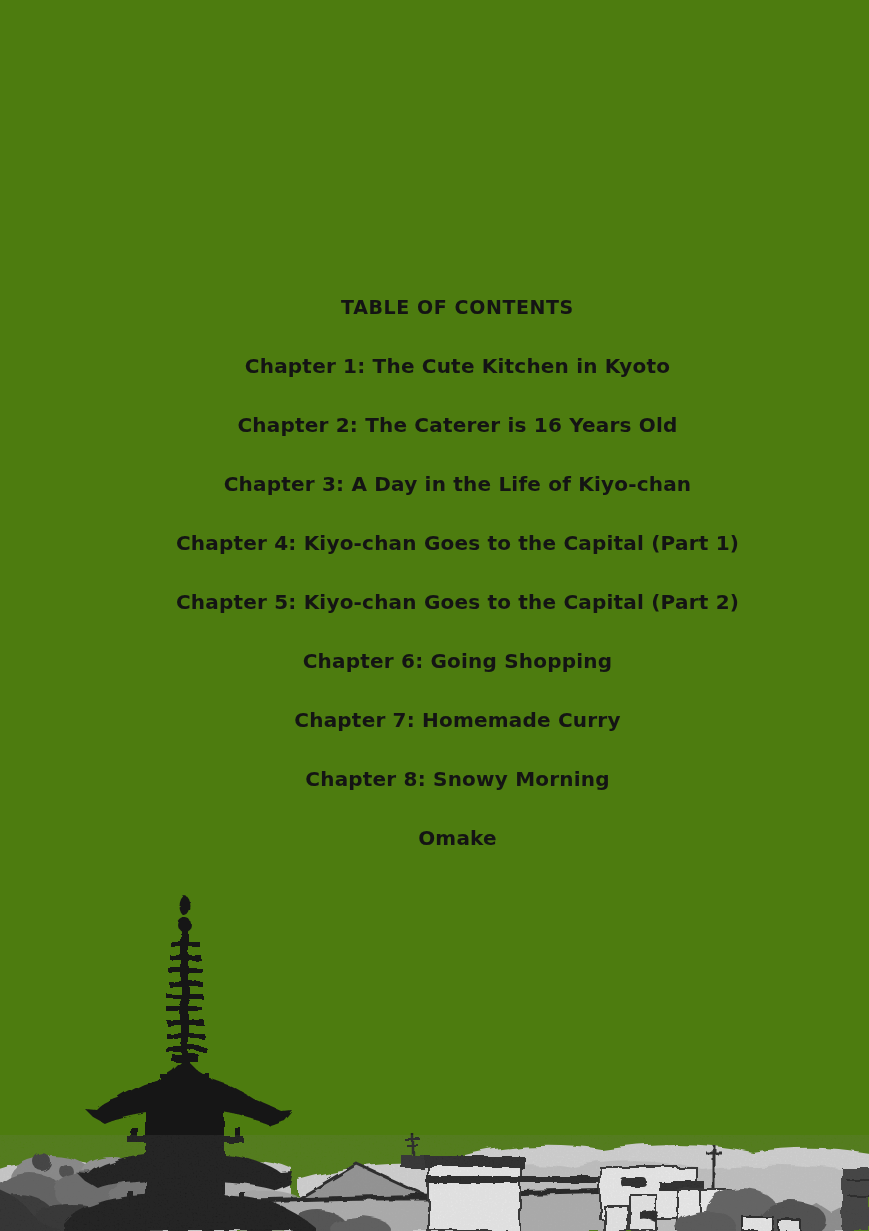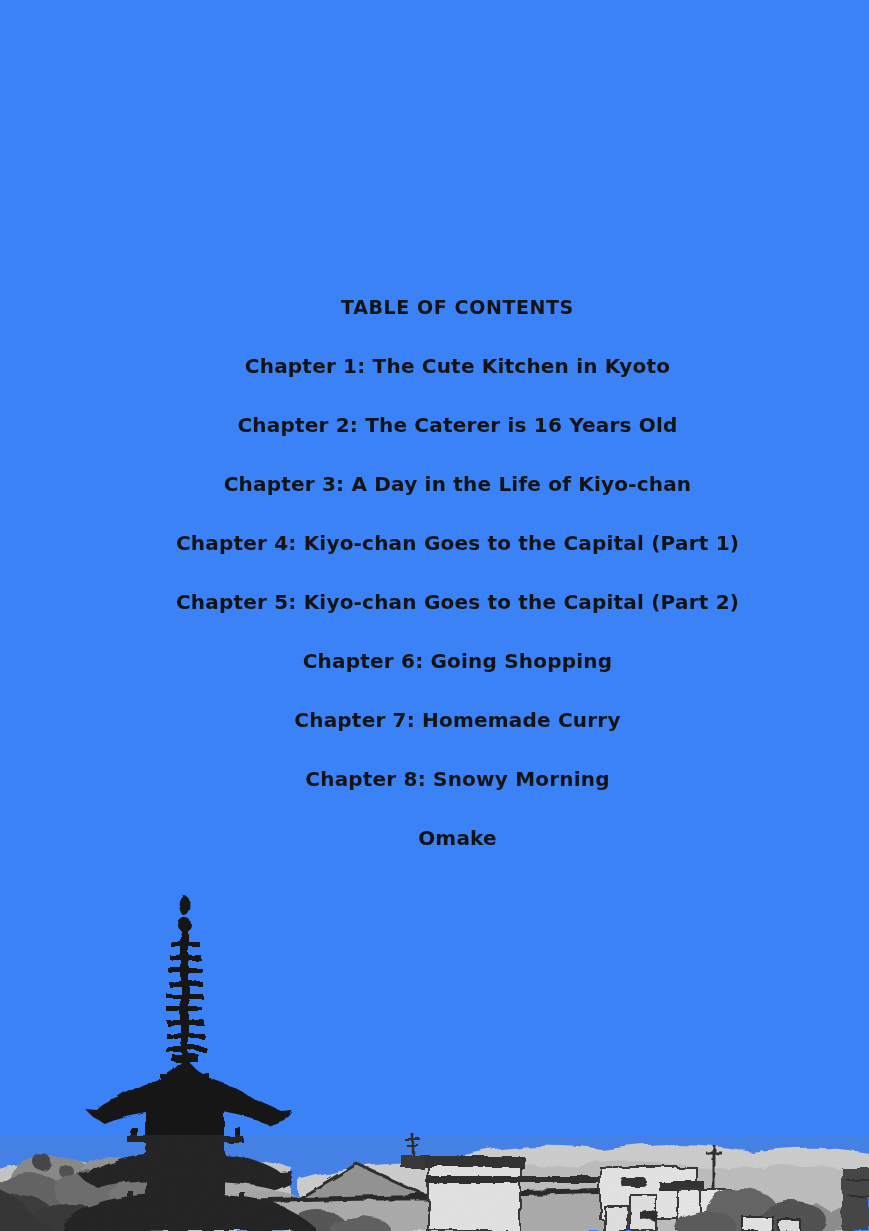--- a/index.html
+++ b/index.html
@@ -1,19 +1,19 @@
 <!DOCTYPE html>
 <html><head>
 <meta charset="utf-8">
 <style>
   html,body{margin:0;padding:0;background:#ffffff;}
   .page{
     position:relative;
     width:869px;height:1231px;
-    background:#3b82f6;
+    background:#4d7c0f;
     overflow:hidden;
     font-family:"DejaVu Sans", sans-serif;
   }
   .toc{
     position:absolute;
     top:296px;left:0;width:100%;
     transform:translateX(23px);
     text-align:center;
     color:#141414;
     font-weight:700;

